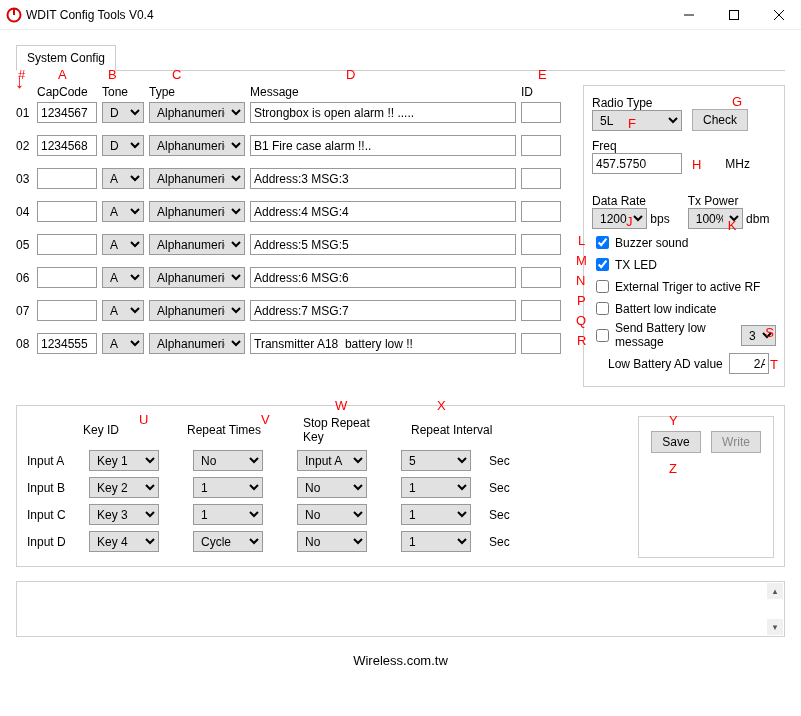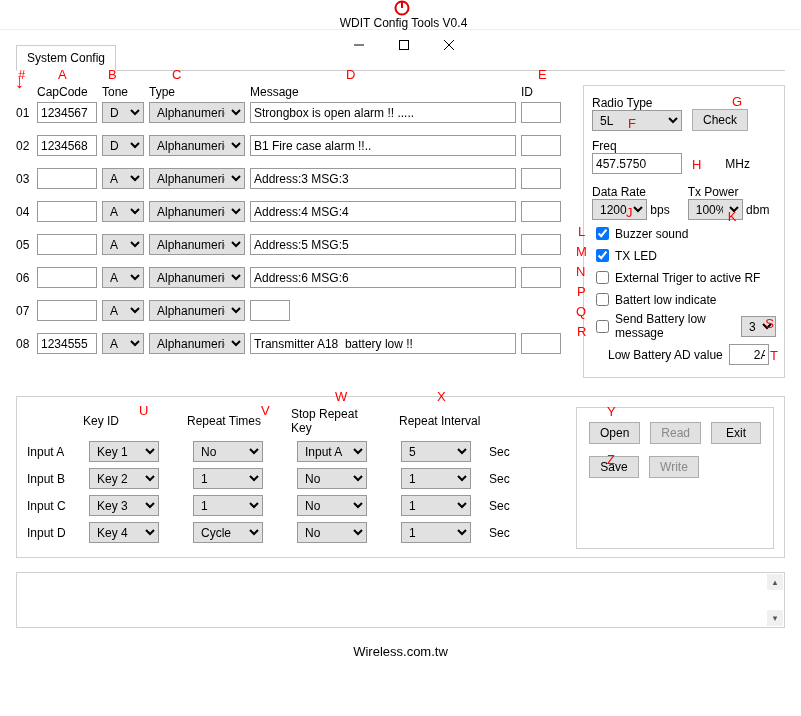--- a/index.html
+++ b/index.html
@@ -1,17 +1,17 @@
 <!DOCTYPE html>
 <html><head>
 <meta charset="utf-8">
 <style>
   * { box-sizing: border-box; font-family: "Segoe UI", Tahoma, sans-serif; font-size: 12px; }
   body { margin: 0; background: #fff; width: 801px; }
-  .titlebar { height: 30px; display: flex; align-items: center; padding-left: 6px; border-bottom: 1px solid #eee; flex-direction: column; }
+  .titlebar { height: 30px; display: flex; align-items: center; padding-left: 6px; border-bottom: 1px solid #eee; }
   .titlebar .icon { width: 16px; height: 16px; margin-right: 4px; display: inline-flex; }
   .titlebar .title { flex: 1; }
   .winbtns { display: flex; }
   .winbtn { width: 45px; height: 30px; display: flex; align-items: center; justify-content: center; }
   .content { padding: 14px 16px 10px; }
   .tab { display: inline-block; padding: 5px 10px; border: 1px solid #ccc; border-bottom: 1px solid #fff; background:#fff; position: relative; top:1px; }
   .tabline { border-bottom: 1px solid #ccc; margin-bottom: 14px; }
   .rowarea { display:flex; gap:22px; }
   .leftarea { flex: 0 0 540px; }
   .rightpanel { flex: 1; border:1px solid #d0d0d0; padding:10px 8px 12px; position:relative; }
@@ -143,20 +143,21 @@
           <select class="sel colTone"><option>A</option></select>
           <select class="sel colType"><option>Alphanumeric</option></select>
           <input class="txt colMsg" value="Address:6 MSG:6" style="">
           <input class="txt colId" value="" style="">
         </div>
       <div class="datarow">
           <span class="rownum">07</span>
           <input class="txt colCap" value="" style="">
           <select class="sel colTone"><option>A</option></select>
           <select class="sel colType"><option>Alphanumeric</option></select>
+          <input class="txt colMsg" value="Address:7 MSG:7" style="">
           <input class="txt colId" value="" style="">
         </div>
       <div class="datarow" style="margin-bottom:0">
           <span class="rownum">08</span>
           <input class="txt colCap" value="1234555" style="">
           <select class="sel colTone"><option>A</option></select>
           <select class="sel colType"><option>Alphanumeric</option></select>
           <input class="txt colMsg" value="Transmitter A18  battery low !!" style="">
           <input class="txt colId" value="" style="">
         </div>
@@ -171,21 +172,21 @@
         <span class="ann" style="left:36px;top:20px;">F</span>
         <button class="btn">Check</button>
         <span class="ann" style="left:140px;top:-2px;">G</span>
       </div>
       <div style="margin-top:8px;position:relative;">
         <div class="lbl">Freq</div><br>
         <input class="txt" style="width: 90px;" value="457.5750">
         <span class="ann" style="left:100px;top:18px;">H</span>
         <span class="lbl" style="margin-left:40px">MHz</span>
       </div>
-      <div style="display:flex;gap:18px;margin-top:11px;position:relative;align-items:center;">
+      <div style="display:flex;gap:18px;margin-top:20px;position:relative;align-items:center;">
         <div>
           <div class="lbl">Data Rate</div><br>
           <select class="sel" style="width:55px"><option>1200</option></select>
           <span class="lbl">bps</span>
           <span class="ann" style="left:34px;top:20px;">J</span>
         </div>
         <div style="position:relative;">
           <div class="lbl">Tx Power</div><br>
           <select class="sel" style="width:55px"><option>100%</option></select>
           <span class="lbl">dbm</span>
@@ -230,21 +231,21 @@
     </div>
   </div>
 
   <div class="section2">
     <div class="keyleft" style="position:relative;">
       <div class="keyrow" style="margin-left:56px;">
         <span style="width:70px">Key ID</span>
         <span class="ann" style="left:112px;top:-4px;">U</span>
         <span style="width:80px;margin-left:16px">Repeat Times</span>
         <span class="ann" style="left:234px;top:-4px;">V</span>
-        <span style="width:90px;margin-left:6px">Stop Repeat Key</span>
+        <span style="width:90px;margin-left:18px">Stop Repeat Key</span>
         <span class="ann" style="left:308px;top:-18px;">W</span>
         <span style="width:90px">Repeat Interval</span>
         <span class="ann" style="left:410px;top:-18px;">X</span>
       </div>
       <div class="keyrow">
           <span class="ilbl">Input A</span>
           <select class="sel"><option>Key 1</option></select>
           <select class="sel" style="margin-left:16px"><option>No</option></select>
           <select class="sel" style="margin-left:16px"><option>Input A</option></select>
           <select class="sel" style="margin-left:16px"><option>5</option></select>
@@ -270,25 +271,20 @@
           <span class="ilbl">Input D</span>
           <select class="sel"><option>Key 4</option></select>
           <select class="sel" style="margin-left:16px"><option>Cycle</option></select>
           <select class="sel" style="margin-left:16px"><option>No</option></select>
           <select class="sel" style="margin-left:16px"><option>1</option></select>
           <span>Sec</span>
         </div>
     </div>
     <div class="btnpanel">
       <span class="ann" style="left:30px;top:-4px;">Y</span>
-      <div class="btnrow">
-        <button class="btn">Open</button>
-        <button class="btn dis">Read</button>
-        <button class="btn">Exit</button>
-      </div>
       <span class="ann" style="left:30px;top:44px;">Z</span>
       <div class="btnrow">
         <button class="btn">Save</button>
         <button class="btn dis">Write</button>
       </div>
     </div>
   </div>
 
   <div class="scrollbox">
     <div class="sbbtn" style="top:1px">▴</div>

